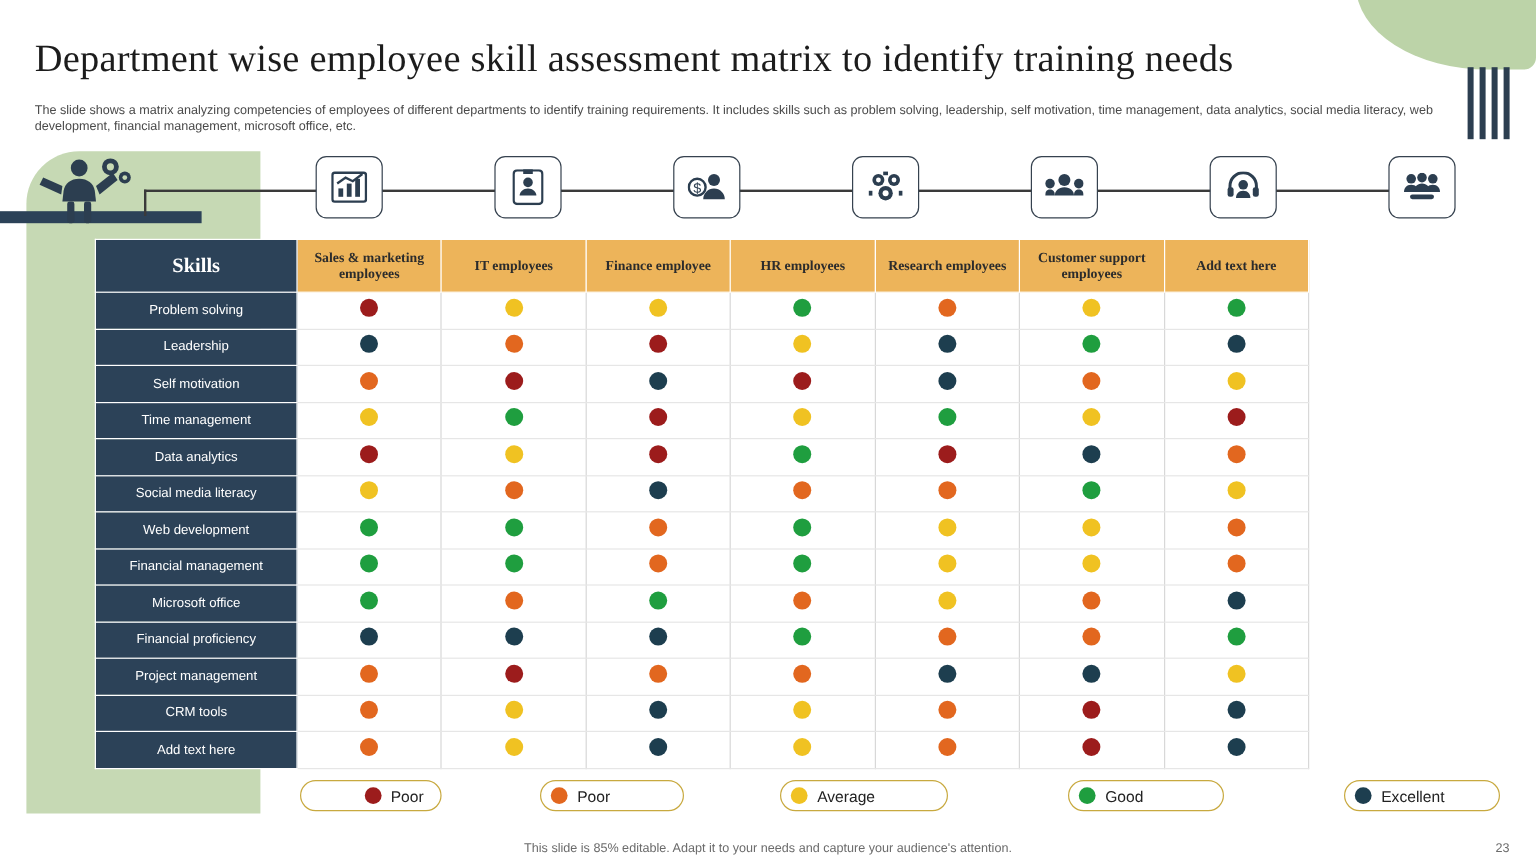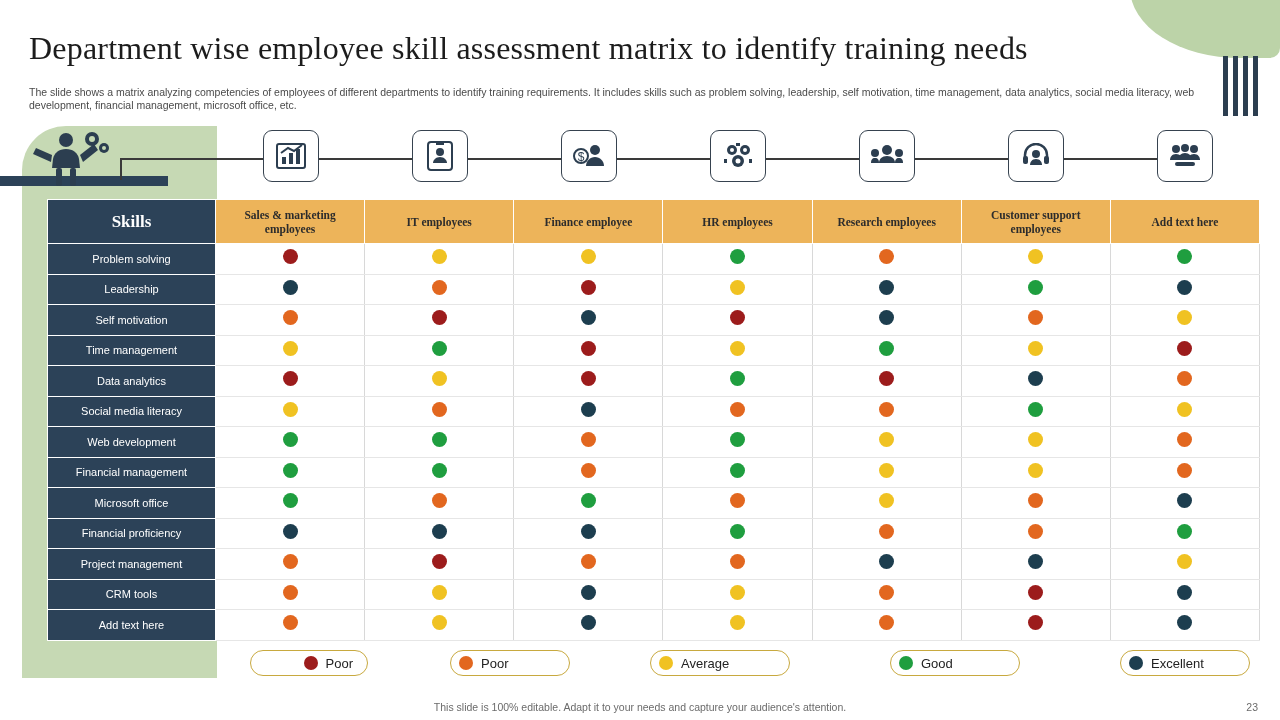--- a/index.html
+++ b/index.html
@@ -103,22 +103,23 @@
   .icon-box svg { display: block; }
 
   
   .matrix {
     position: absolute;
     left: 47px; top: 199px;
     width: 1213px;
   }
   table.grid {
     border-collapse: collapse;
-    width: 1213px;
+    width: 1012px;
     table-layout: fixed;
+    margin-left: 32px;
   }
   table.grid th.skills-head {
     width: 168px;
     background: #2c4258;
     color: #ffffff;
     font-family: "Liberation Serif", serif;
     font-size: 17px;
     font-weight: bold;
     height: 44px;
     border: 1px solid #ffffff;
@@ -481,16 +482,16 @@
       <div class="legend-item" style="left: 640px; width: 130px;">
         <span class="dot" style="background: rgb(31, 158, 63);"></span>
         <span class="lbl">Good</span>
       </div>
       <div class="legend-item" style="left: 870px; width: 130px;">
         <span class="dot" style="background: rgb(29, 62, 79);"></span>
         <span class="lbl">Excellent</span>
       </div>
     </div>
 
-  <div class="footer-note">This slide is 100% editable. Adapt it to your needs and capture your audience's attention.</div>
+  <div class="footer-note">This slide is 85% editable. Adapt it to your needs and capture your audience's attention.</div>
   <div class="page-num">23</div>
 
 </div>
 
 </body></html>

